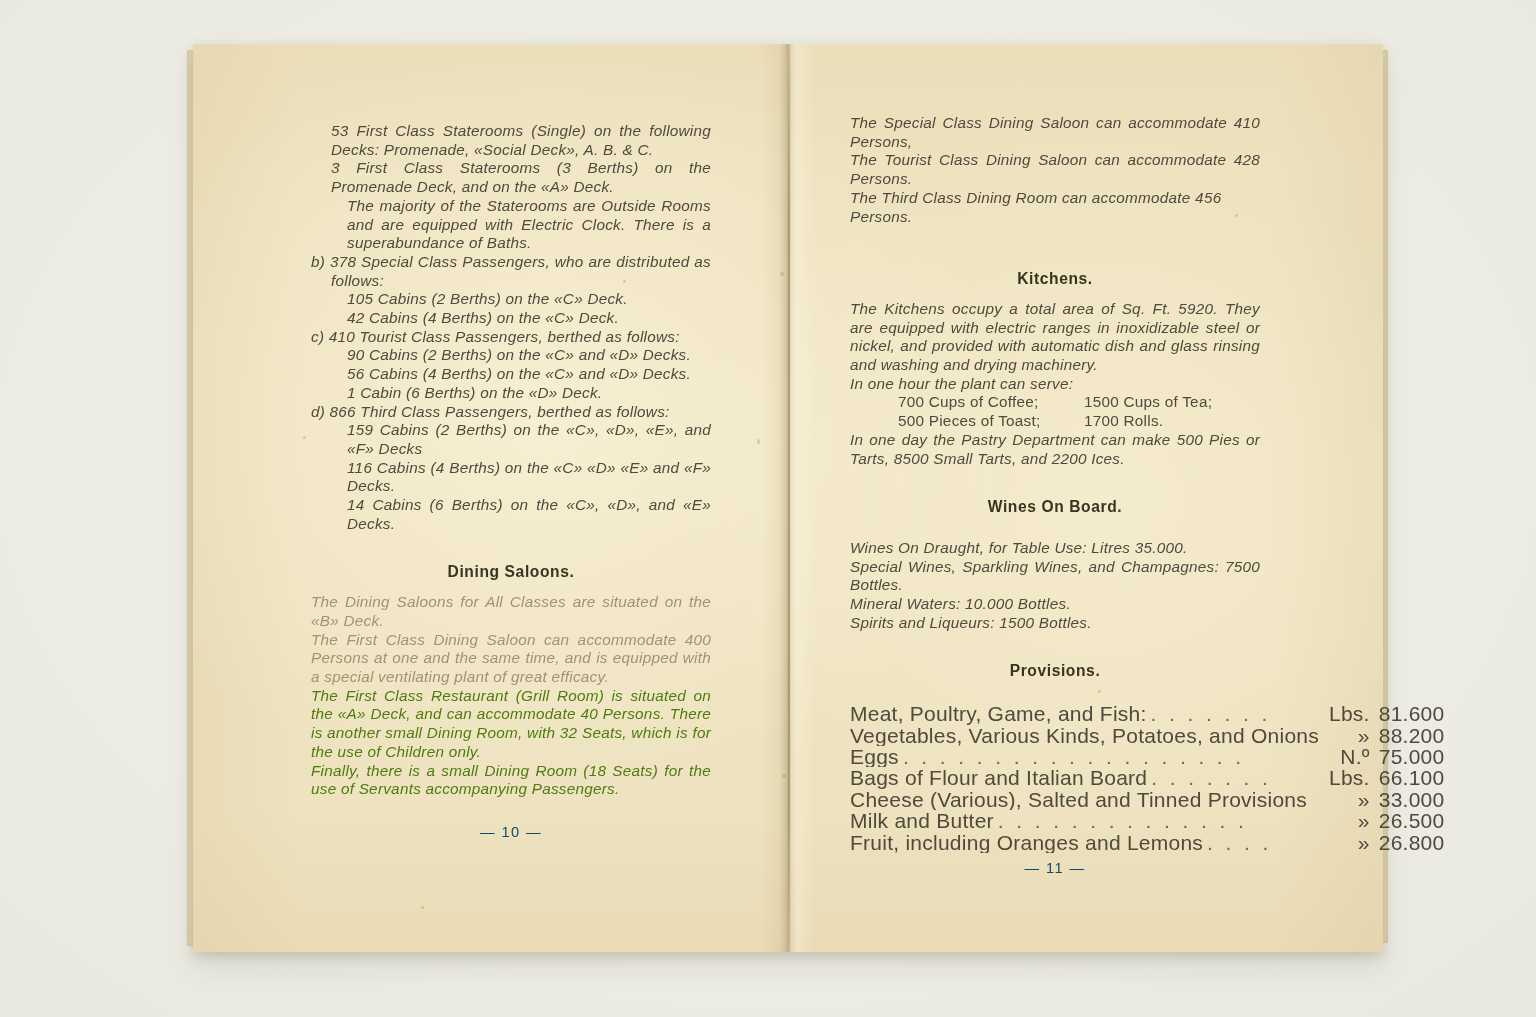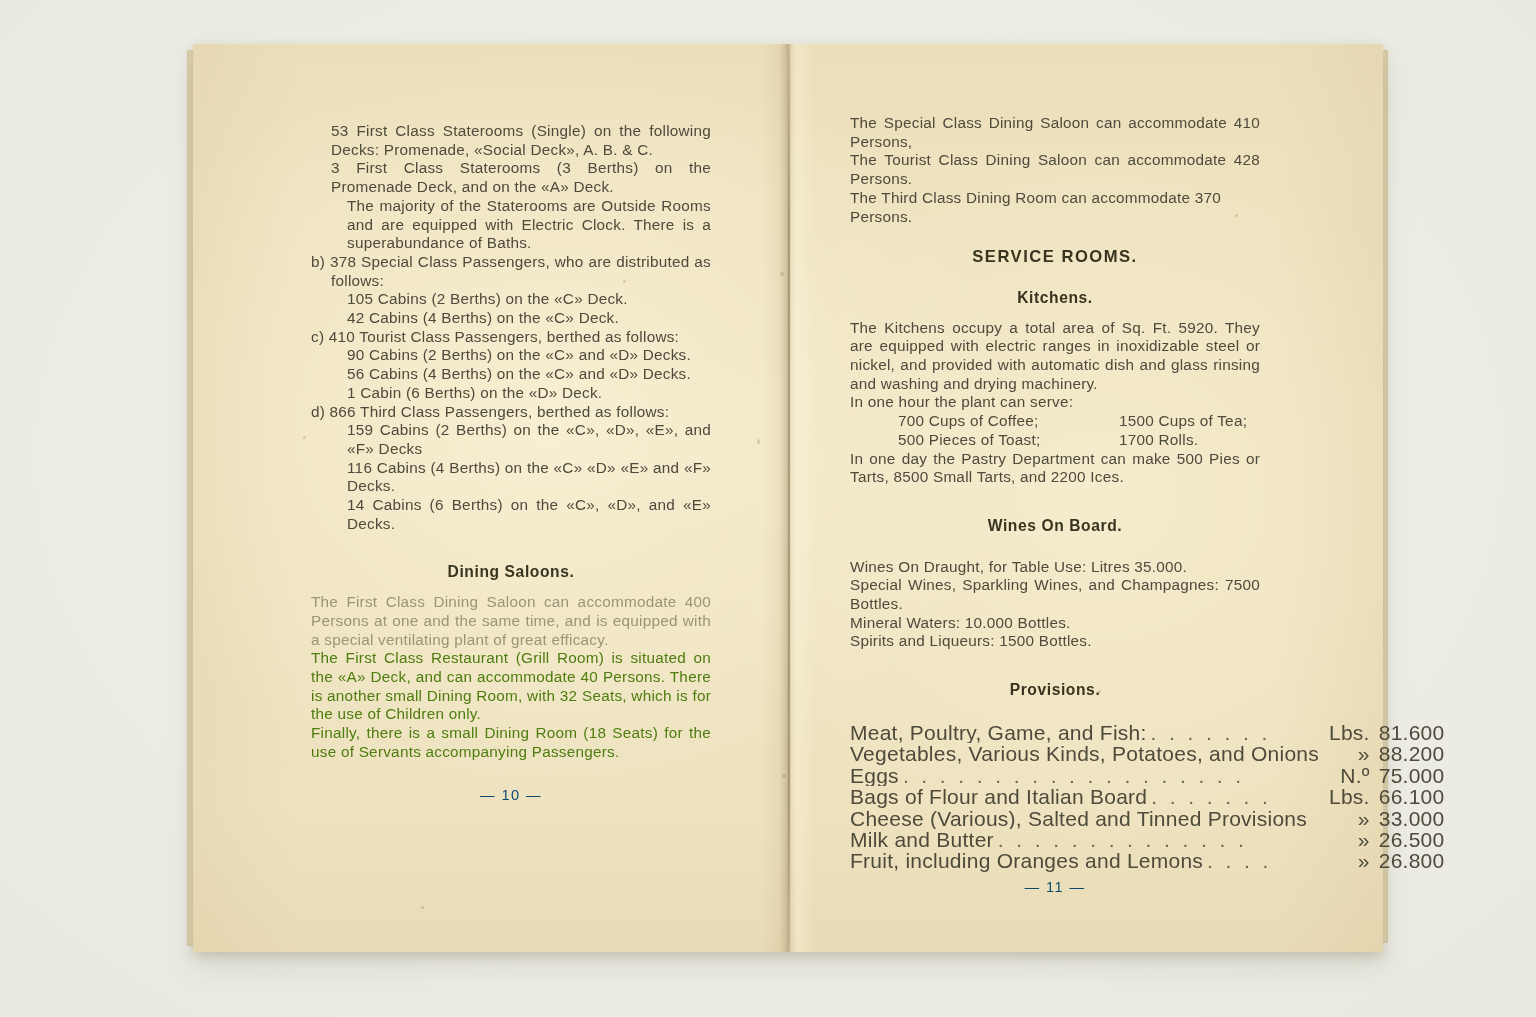--- a/index.html
+++ b/index.html
@@ -119,20 +119,21 @@
   #right-col { left: 657px; width: 410px; }
 
   
   .faded   { color: #9c9478; }
   .faded2  { color: #4d7c0f; }
 
   p.tx {
     margin: 0;
     text-align: justify;
     text-align-last: left;
+    font-style: italic;
   }
   p.tx.nojust { text-align: left; }
 
   .indent1 { padding-left: 20px; }
   .indent2 { padding-left: 36px; }
   .hang    { padding-left: 20px; text-indent: -20px; }
 
   h3.sec {
     margin: 0;
     font-weight: bold;
@@ -158,21 +159,20 @@
     text-align: center;
     color: #0c4a6e;
     font-size: 14.6px;
     letter-spacing: 1.4px;
   }
 
   
   .serve-row {
     display: flex;
     padding-left: 48px;
-    gap: 35px;
   }
   .serve-row span:first-child { width: 186px; }
 
   
   .prov {
     width: 100%;
     border-collapse: collapse;
   }
   .prov td {
     padding: 0;
@@ -255,45 +255,45 @@
       <p class="tx indent2">116 Cabins (4 Berths) on the «C» «D» «E» and «F» Decks.</p>
 
       <p class="tx indent2">14 Cabins (6 Berths) on the «C», «D», and «E» Decks.</p>
 
       <div class="spacer-lg"></div>
 
       <h3 class="sec subsec">Dining Saloons.</h3>
 
       <div class="spacer-sm"></div>
 
+      <p class="tx faded">The Dining Saloons for All Classes are situated on the «B» Deck.</p>
 
       <p class="tx faded">The First Class Dining Saloon can accommodate 400 Persons at one and the same time, and is equipped with a special ventilating plant of great efficacy.</p>
 
       <p class="tx faded2">The First Class Restaurant (Grill Room) is situated on the «A» Deck, and can accommodate 40 Persons. There is another small Dining Room, with 32 Seats, which is for the use of Children only.</p>
 
       <p class="tx faded2">Finally, there is a small Dining Room (18 Seats) for the use of Servants accompanying Passengers.</p>
 
       <div style="height:24px"></div>
 
       <p class="folio">— 10 —</p>
     </div>
 
     <div id="right-col" class="page-col">
 
       <div style="height:70px"></div>
 
       <p class="tx">The Special Class Dining Saloon can accommodate 410 Persons,</p>
 
       <p class="tx">The Tourist Class Dining Saloon can accommodate 428 Persons.</p>
 
-      <p class="tx nojust">The Third Class Dining Room can accommodate 370 Persons.</p>
+      <p class="tx nojust">The Third Class Dining Room can accommodate 456 Persons.</p>
 
       <div class="spacer-md"></div>
 
-      <h3 class="sec bigsec">SERVICE ROOMS.</h3>
 
       <div class="spacer-md"></div>
 
       <h3 class="sec subsec">Kitchens.</h3>
 
       <div class="spacer-sm"></div>
 
       <p class="tx">The Kitchens occupy a total area of Sq. Ft. 5920. They are equipped with electric ranges in inoxidizable steel or nickel, and provided with automatic dish and glass rinsing and washing and drying machinery.</p>
 
       <p class="tx nojust">In one hour the plant can serve:</p>

